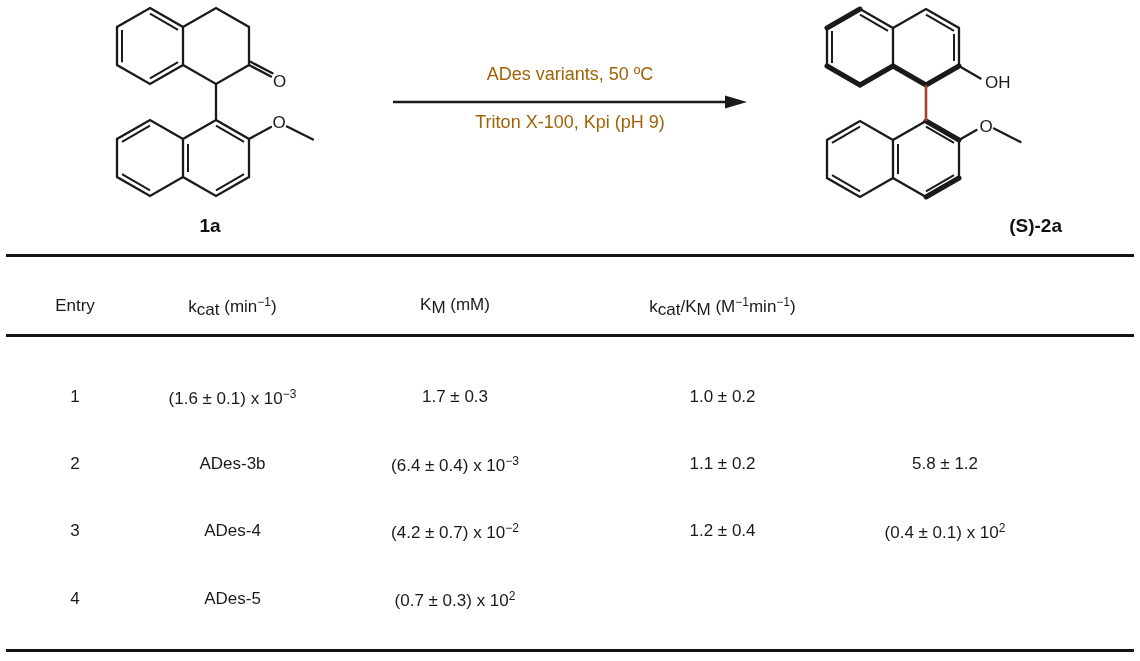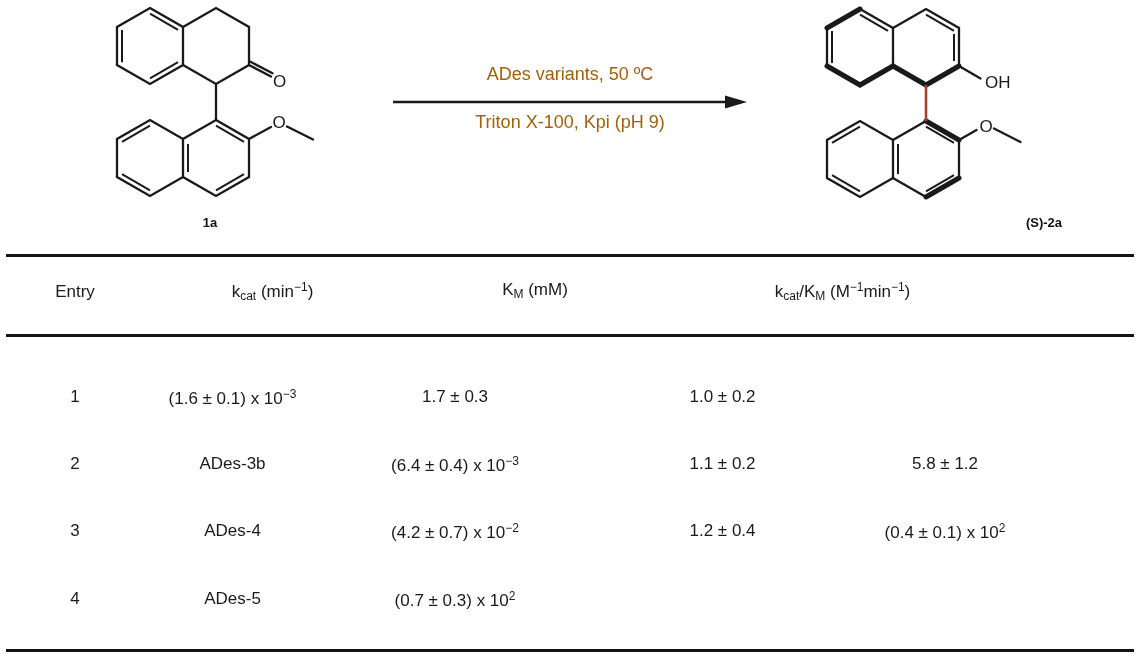--- a/index.html
+++ b/index.html
@@ -7,28 +7,28 @@
     position:relative;
     width:1140px;height:661px;
     background:#ffffff;
     font-family:"Liberation Sans",sans-serif;
     color:#1a1a1a;
     overflow:hidden;
   }
   .abs{position:absolute;}
   .rule{position:absolute;left:6px;right:6px;height:2.5px;background:#151515;}
   .cond{position:absolute;width:400px;text-align:center;font-size:18px;color:#a16207;}
-  .struct-label{position:absolute;text-align:center;font-size:13px;font-weight:bold;color:#111;}
+  .struct-label{position:absolute;text-align:center;font-size:19px;font-weight:bold;color:#111;}
   .trow{
     position:absolute;left:0;width:1140px;height:26px;
     display:grid;grid-template-columns:150px 165px 280px 255px 190px 100px;
     align-items:center;
   }
   .tcell{text-align:center;font-size:17px;line-height:26px;white-space:nowrap;}
-  .tcell sub{font-size:12px;vertical-align:-3px;text-align:right;}
+  .tcell sub{font-size:17px;vertical-align:-3px;text-align:right;}
   .tcell sup{font-size:12px;vertical-align:6px;}
   svg text{font-family:"Liberation Sans",sans-serif;fill:#1a1a1a;}
 </style>
 </head>
 <body>
 
 <div class="canvas">
 
   <svg class="abs" style="left:90px;top:0;" width="240" height="250" viewBox="0 0 240 250">
     <g stroke="#1a1a1a" stroke-width="2.3" fill="none" stroke-linecap="round">
@@ -107,21 +107,21 @@
       <path d="M42,142.9 L70,126.7"></path>
       <path d="M42,175.2 L70,191.3"></path>
     </g>
     <text x="195" y="88" font-size="17" text-anchor="start">OH</text>
     <text x="196" y="132" font-size="17" text-anchor="middle">O</text>
   </svg>
   <div class="struct-label" style="left:790px;top:215px;width:272px;text-align:right;">(S)-2a</div>
 
   <div class="rule" style="top:254px;"></div>
 
-  <div class="trow" style="top:274px;gap:40px;">
+  <div class="trow" style="top:289px;">
     <div class="tcell">Entry</div>
     <div class="tcell"><span>k</span><sub>cat</sub><span> (min</span><sup>−1</sup><span>)</span></div>
     <div class="tcell"><span>K</span><sub>M</sub><span> (mM)</span></div>
     <div class="tcell"><span>k</span><sub>cat</sub><span>/K</span><sub>M</sub><span> (M</span><sup>−1</sup><span>min</span><sup>−1</sup><span>)</span></div>
     <div class="tcell"></div>
   </div>
 
   <div class="rule" style="top:334px;"></div>
 
   <div class="trow" style="top:381px;">

